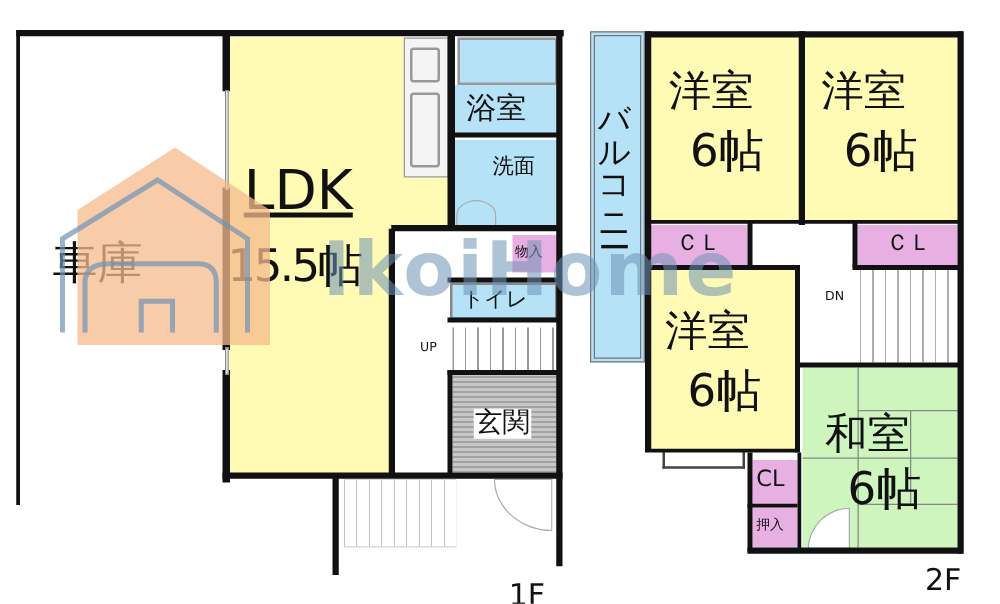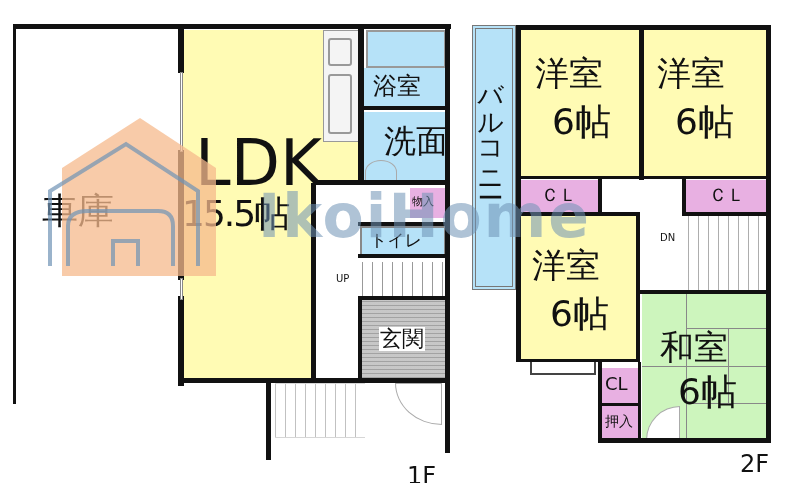--- a/index.html
+++ b/index.html
@@ -64,24 +64,24 @@
   <div class="wall" style="left:311px;top:183px;width:5px;height:198px;"></div>
   <div class="wall" style="left:445px;top:28px;width:5px;height:425px;"></div>
   <div class="wall" style="left:362px;top:106px;width:86px;height:4px;"></div>
   <div class="wall" style="left:358px;top:222px;width:90px;height:4px;"></div>
   <div class="wall" style="left:358px;top:254px;width:90px;height:4px;"></div>
   <div class="wall" style="left:358px;top:296px;width:90px;height:4px;"></div>
   <div class="wall" style="left:358px;top:296px;width:4px;height:85px;"></div>
   <div class="wall" style="left:266px;top:380px;width:5px;height:80px;"></div>
 
   <span class="lbl" style="left:42px;top:193px;font-size:36px;">車庫</span>
-  <span class="lbl" style="left:195px;top:131px;font-size:64px;">LDK</span>
+  <span class="lbl" style="left:195px;top:131px;font-size:44px;text-decoration:underline;">LDK</span>
   <span class="lbl" style="left:182px;top:196px;font-size:36px;letter-spacing:-2px;">15.5帖</span>
   <span class="lbl" style="left:373px;top:74px;font-size:24px;">浴室</span>
-  <span class="lbl" style="left:384px;top:125px;font-size:32px;">洗面</span>
+  <span class="lbl" style="left:394px;top:125px;font-size:17px;">洗面</span>
   <span class="lbl" style="left:412px;top:196px;font-size:11px;">物入</span>
   <span class="lbl" style="left:370px;top:232px;font-size:17px;">トイレ</span>
   <span class="lbl" style="left:336px;top:274px;font-size:10px;">UP</span>
   <span class="lbl" style="left:379px;top:327px;font-size:22px;background:#fff;padding:1px;">玄関</span>
   <span class="lbl" style="left:407px;top:464px;font-size:24px;">1F</span>
 </div>
 
 <div>
 
   <div class="room blue" style="left:472px;top:25px;width:44px;height:265px;border:4px double #777;"></div>
@@ -126,21 +126,21 @@
   <span class="lbl" style="left:478px;top:66px;font-size:26px;writing-mode:vertical-rl;">バルコニー</span>
   <span class="lbl" style="left:535px;top:56px;font-size:34px;">洋室</span>
   <span class="lbl" style="left:552px;top:104px;font-size:36px;">6帖</span>
   <span class="lbl" style="left:657px;top:56px;font-size:34px;">洋室</span>
   <span class="lbl" style="left:675px;top:104px;font-size:36px;">6帖</span>
   <span class="lbl" style="left:532px;top:248px;font-size:34px;">洋室</span>
   <span class="lbl" style="left:550px;top:296px;font-size:36px;">6帖</span>
   <span class="lbl" style="left:541px;top:186px;font-size:18px;">ＣＬ</span>
   <span class="lbl" style="left:709px;top:186px;font-size:18px;">ＣＬ</span>
   <span class="lbl" style="left:605px;top:375px;font-size:18px;">CL</span>
-  <span class="lbl" style="left:605px;top:414px;font-size:14px;">押入</span>
+  <span class="lbl" style="left:605px;top:414px;font-size:11px;">押入</span>
   <span class="lbl" style="left:660px;top:330px;font-size:34px;">和室</span>
   <span class="lbl" style="left:678px;top:374px;font-size:36px;">6帖</span>
   <span class="lbl" style="left:660px;top:233px;font-size:10px;">DN</span>
   <span class="lbl" style="left:740px;top:452px;font-size:24px;">2F</span>
 </div>
 
 <div class="wm" style="left:48px;top:116px;width:170px;height:160px;">
   <svg width="170" height="160" viewBox="0 0 170 160">
     <polygon points="14,52 92,2 168,52 168,164 14,164" fill="#f5b98c" opacity="0.75"></polygon>
     <path d="M2,150 L2,75 L78,28 L150,75 L150,150" fill="none" stroke="#6f93b5" stroke-width="4" opacity="0.7"></path>

